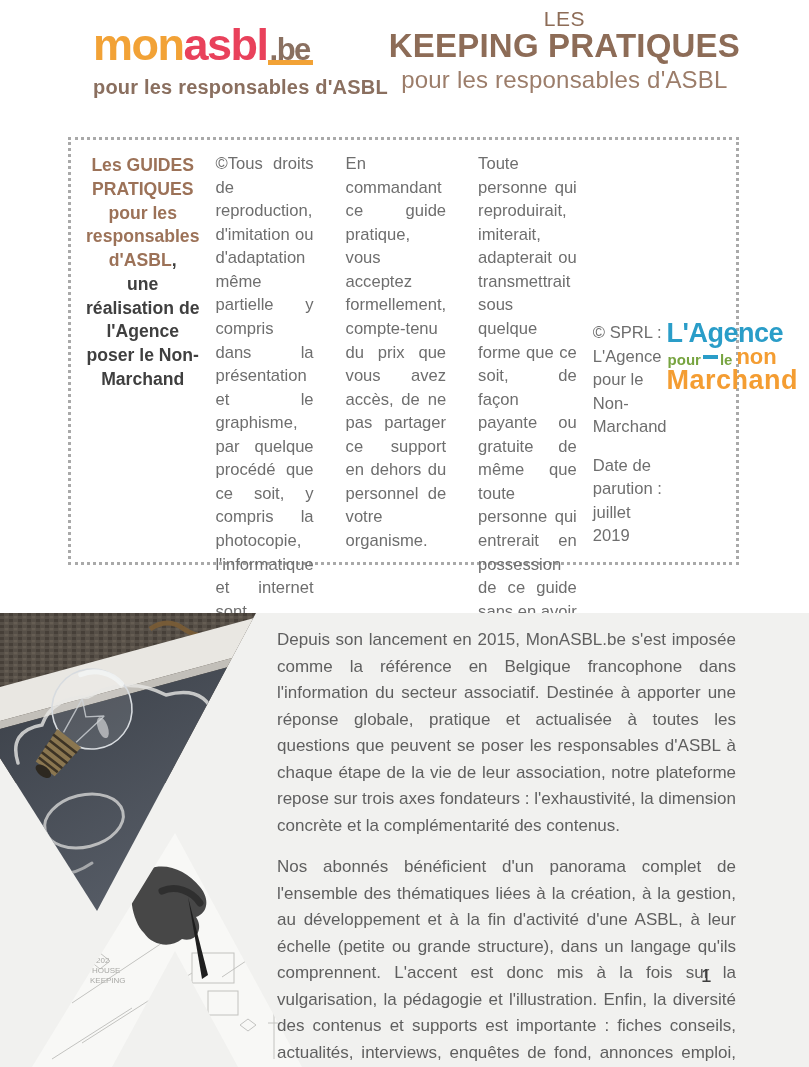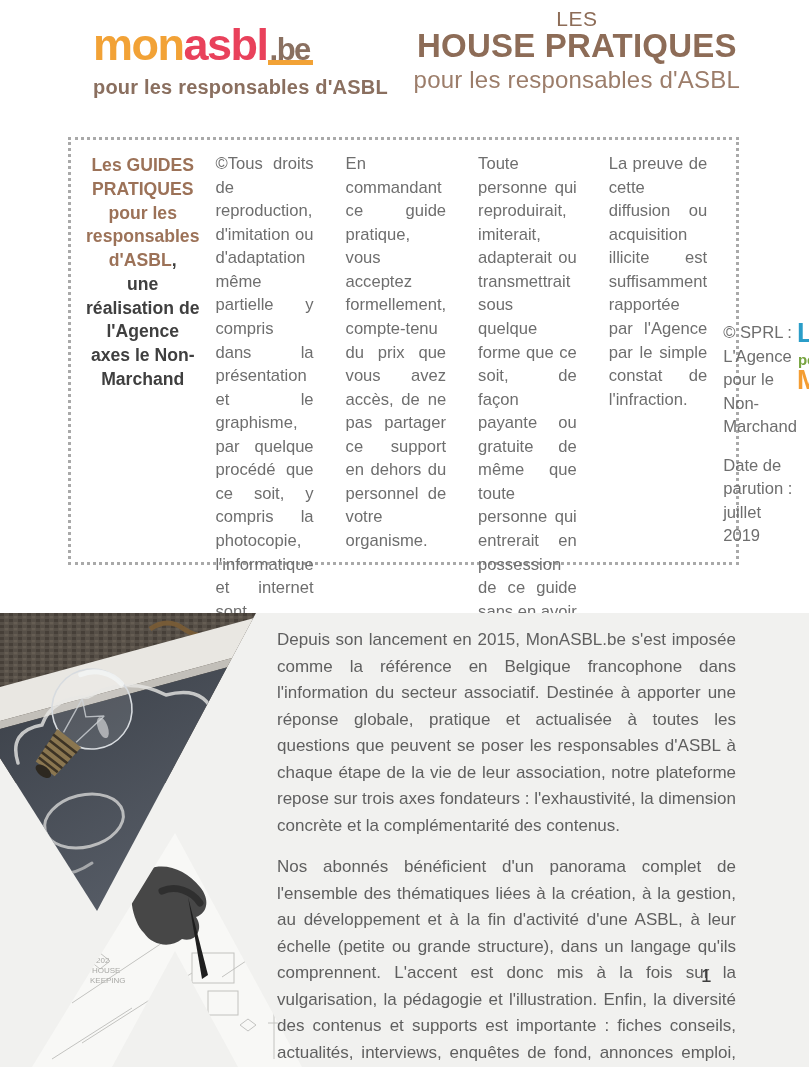--- a/index.html
+++ b/index.html
@@ -60,33 +60,32 @@
 
   <div class="logo-left">
     <div class="logo-word">
       <span class="logo-mon">mon</span><span class="logo-asbl">asbl</span><span class="logo-be">.be</span>
     </div>
     <div class="logo-tagline">pour les responsables d'ASBL</div>
   </div>
 
   <div class="header-right">
     <div class="hr-les">LES</div>
-    <div class="hr-title">HOUSE PRATIQUES</div>
+    <div class="hr-title">KEEPING PRATIQUES</div>
     <div class="hr-sub">pour les responsables d'ASBL</div>
   </div>
 
   <div class="copyright-box">
     <div class="box-title">
       <span class="t1">Les GUIDES PRATIQUES pour les responsables d'ASBL</span><span class="t1s">,</span>
-      <span class="t2">une réalisation de l'Agence axes le Non-Marchand</span>
+      <span class="t2">une réalisation de l'Agence poser le Non-Marchand</span>
     </div>
     <p class="cp">©Tous droits de reproduction, d'imitation ou d'adaptation même partielle y compris dans la présentation et le graphisme, par quelque procédé que ce soit, y compris la photocopie, l'informatique et internet sont strictement réservés, sauf accord écrit et préalable de l'auteur.</p>
     <p class="cp">En commandant ce guide pratique, vous acceptez formellement, compte-tenu du prix que vous avez accès, de ne pas partager ce support en dehors du personnel de votre organisme.</p>
     <p class="cp">Toute personne qui reproduirait, imiterait, adapterait ou transmettrait sous quelque forme que ce soit, de façon payante ou gratuite de même que toute personne qui entrerait en possession de ce guide sans en avoir acquitté le prix d'achat auprès de l'Agence, encourt une sanction de 5.000 euros, solidairement l'un avec l'autre, outre une interdiction pour l'avenir de tout accès aux publications et activités de l'Agence pour le Non-Marchand.</p>
-    <p class="cp">La preuve de cette diffusion ou acquisition illicite est suffisamment rapportée par l'Agence par le simple constat de l'infraction.</p>
     <div class="box-footer">
       <div class="box-footer-left">
         <p class="sprl">© SPRL : L'Agence pour le Non-Marchand</p>
         <p class="pubdate">Date de parution : juillet 2019</p>
       </div>
       <div class="anm-logo">
         <div class="anm-l1">L'Agence</div>
         <div class="anm-l2">
           <span class="anm-pour">pour</span>
           <span class="anm-dash"></span>

